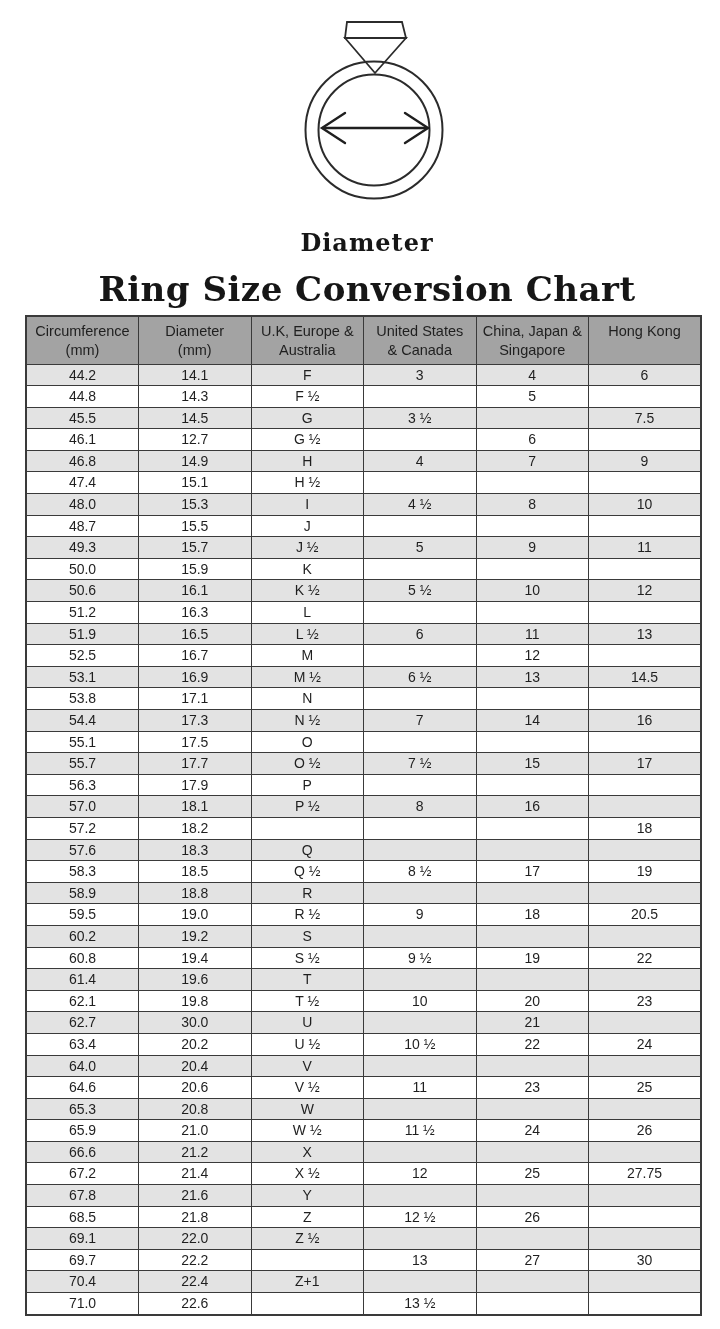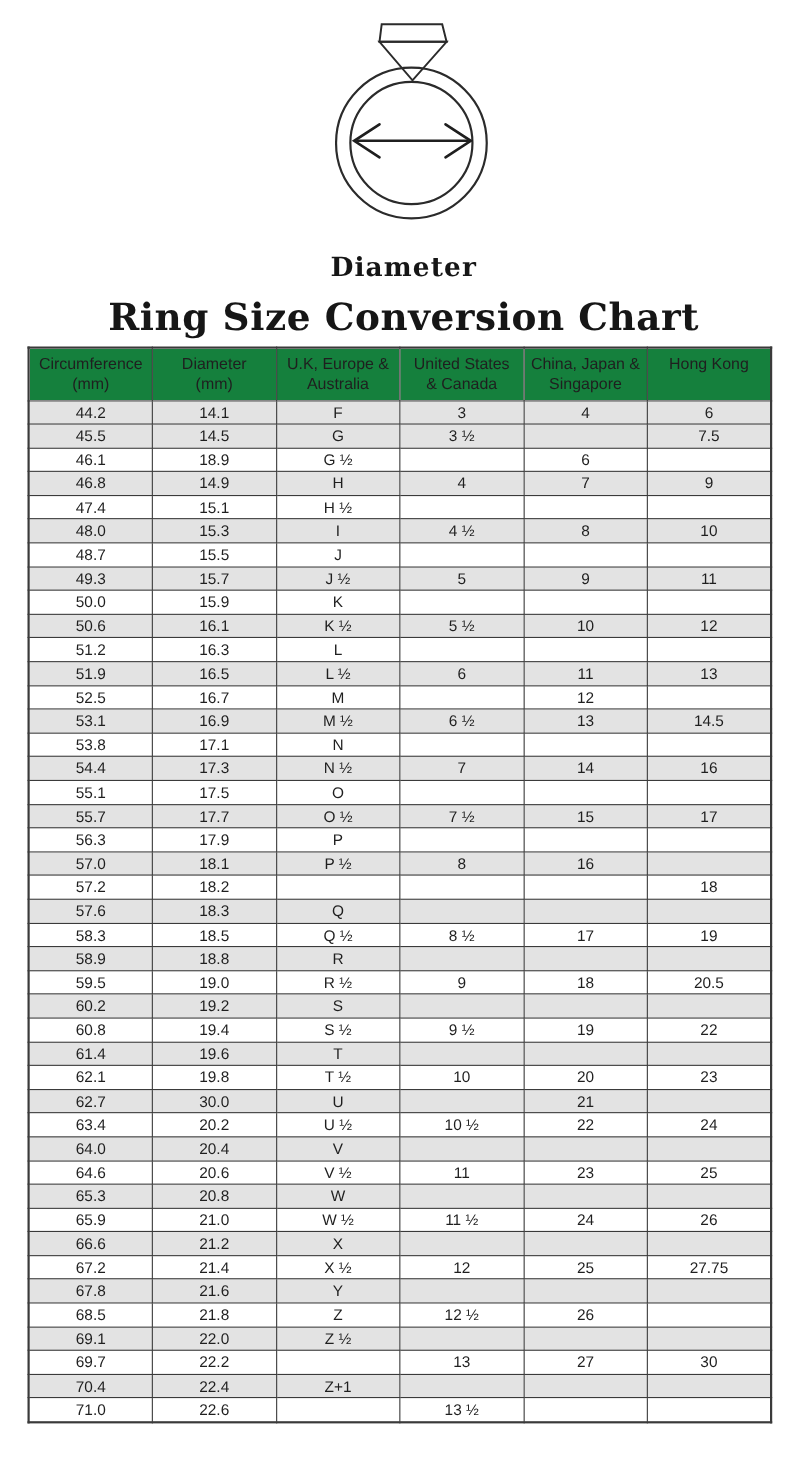--- a/index.html
+++ b/index.html
@@ -53,21 +53,21 @@
     overflow: hidden;
     padding: 0;
   }
   table.conversion th {
     font-weight: 400;
     font-size: 14.5px;
     line-height: 19px;
     height: 48px;
     vertical-align: top;
     padding-top: 5px;
-    background: #15803d;
+    background: #a3a3a3;
   }
   table.conversion th .hline { display: block; }
   table.conversion td {
     font-size: 14px;
     height: 20.6px;
     line-height: 20.6px;
     background: #ffffff;
   }
   table.conversion tr.shaded td { background: var(--shade); }
 </style>
@@ -127,31 +127,39 @@
   </thead>
   <tbody>
       <tr class="shaded">
         <td>44.2</td>
         <td>14.1</td>
         <td>F</td>
         <td>3</td>
         <td>4</td>
         <td>6</td>
       </tr>
+      <tr>
+        <td>44.8</td>
+        <td>14.3</td>
+        <td>F ½</td>
+        <td></td>
+        <td>5</td>
+        <td></td>
+      </tr>
       <tr class="shaded">
         <td>45.5</td>
         <td>14.5</td>
         <td>G</td>
         <td>3 ½</td>
         <td></td>
         <td>7.5</td>
       </tr>
       <tr>
         <td>46.1</td>
-        <td>18.9</td>
+        <td>12.7</td>
         <td>G ½</td>
         <td></td>
         <td>6</td>
         <td></td>
       </tr>
       <tr class="shaded">
         <td>46.8</td>
         <td>14.9</td>
         <td>H</td>
         <td>4</td>

